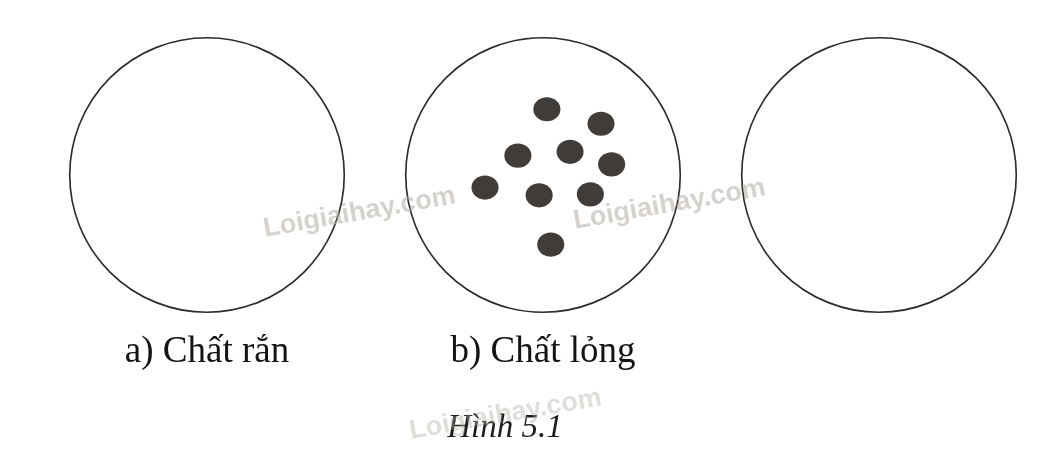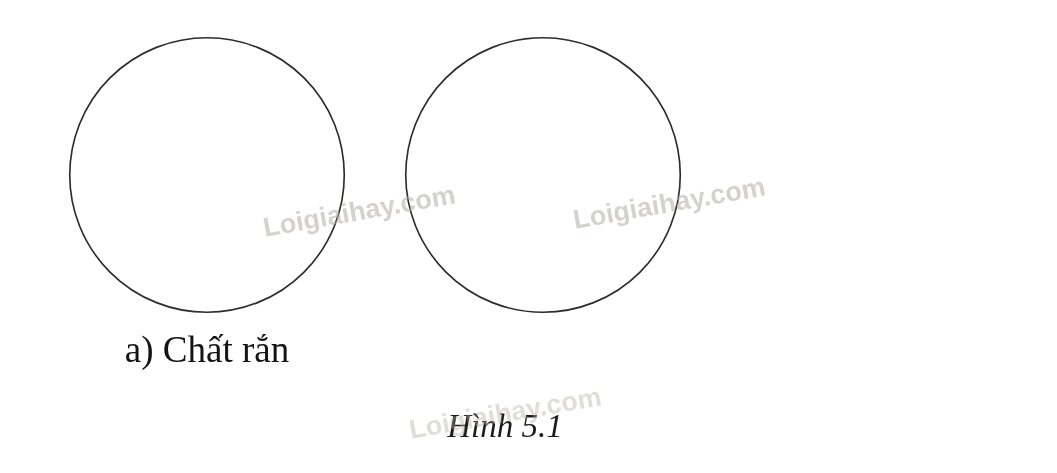--- a/index.html
+++ b/index.html
@@ -82,20 +82,35 @@
 
   <div class="panels">
 
     <div class="panel">
       <svg class="circle-svg" viewBox="0 0 300 300">
         <circle class="state-circle" cx="150" cy="150" r="142"></circle>
       </svg>
       <div class="panel-label">a) Chất rắn</div>
     </div>
 
+    <div class="panel">
+      <svg class="circle-svg" viewBox="0 0 300 300">
+        <circle class="state-circle" cx="150" cy="150" r="142"></circle>
+      <ellipse cx="154" cy="82" rx="14" ry="12.5" fill="#3f3c39"></ellipse>
+          <ellipse cx="210" cy="97" rx="14" ry="12.5" fill="#3f3c39"></ellipse>
+          <ellipse cx="124" cy="130" rx="14" ry="12.5" fill="#3f3c39"></ellipse>
+          <ellipse cx="178" cy="126" rx="14" ry="12.5" fill="#3f3c39"></ellipse>
+          <ellipse cx="221" cy="139" rx="14" ry="12.5" fill="#3f3c39"></ellipse>
+          <ellipse cx="90" cy="163" rx="14" ry="12.5" fill="#3f3c39"></ellipse>
+          <ellipse cx="146" cy="171" rx="14" ry="12.5" fill="#3f3c39"></ellipse>
+          <ellipse cx="199" cy="170" rx="14" ry="12.5" fill="#3f3c39"></ellipse>
+          <ellipse cx="158" cy="222" rx="14" ry="12.5" fill="#3f3c39"></ellipse>
+        </svg>
+      <div class="panel-label">b) Chất lỏng</div>
+    </div>
 
     <div class="panel">
       <svg class="circle-svg" viewBox="0 0 300 300">
         <circle class="state-circle" cx="150" cy="150" r="142"></circle>
       </svg>
     </div>
 
   </div>
 
   <div class="caption">Hình 5.1</div>

